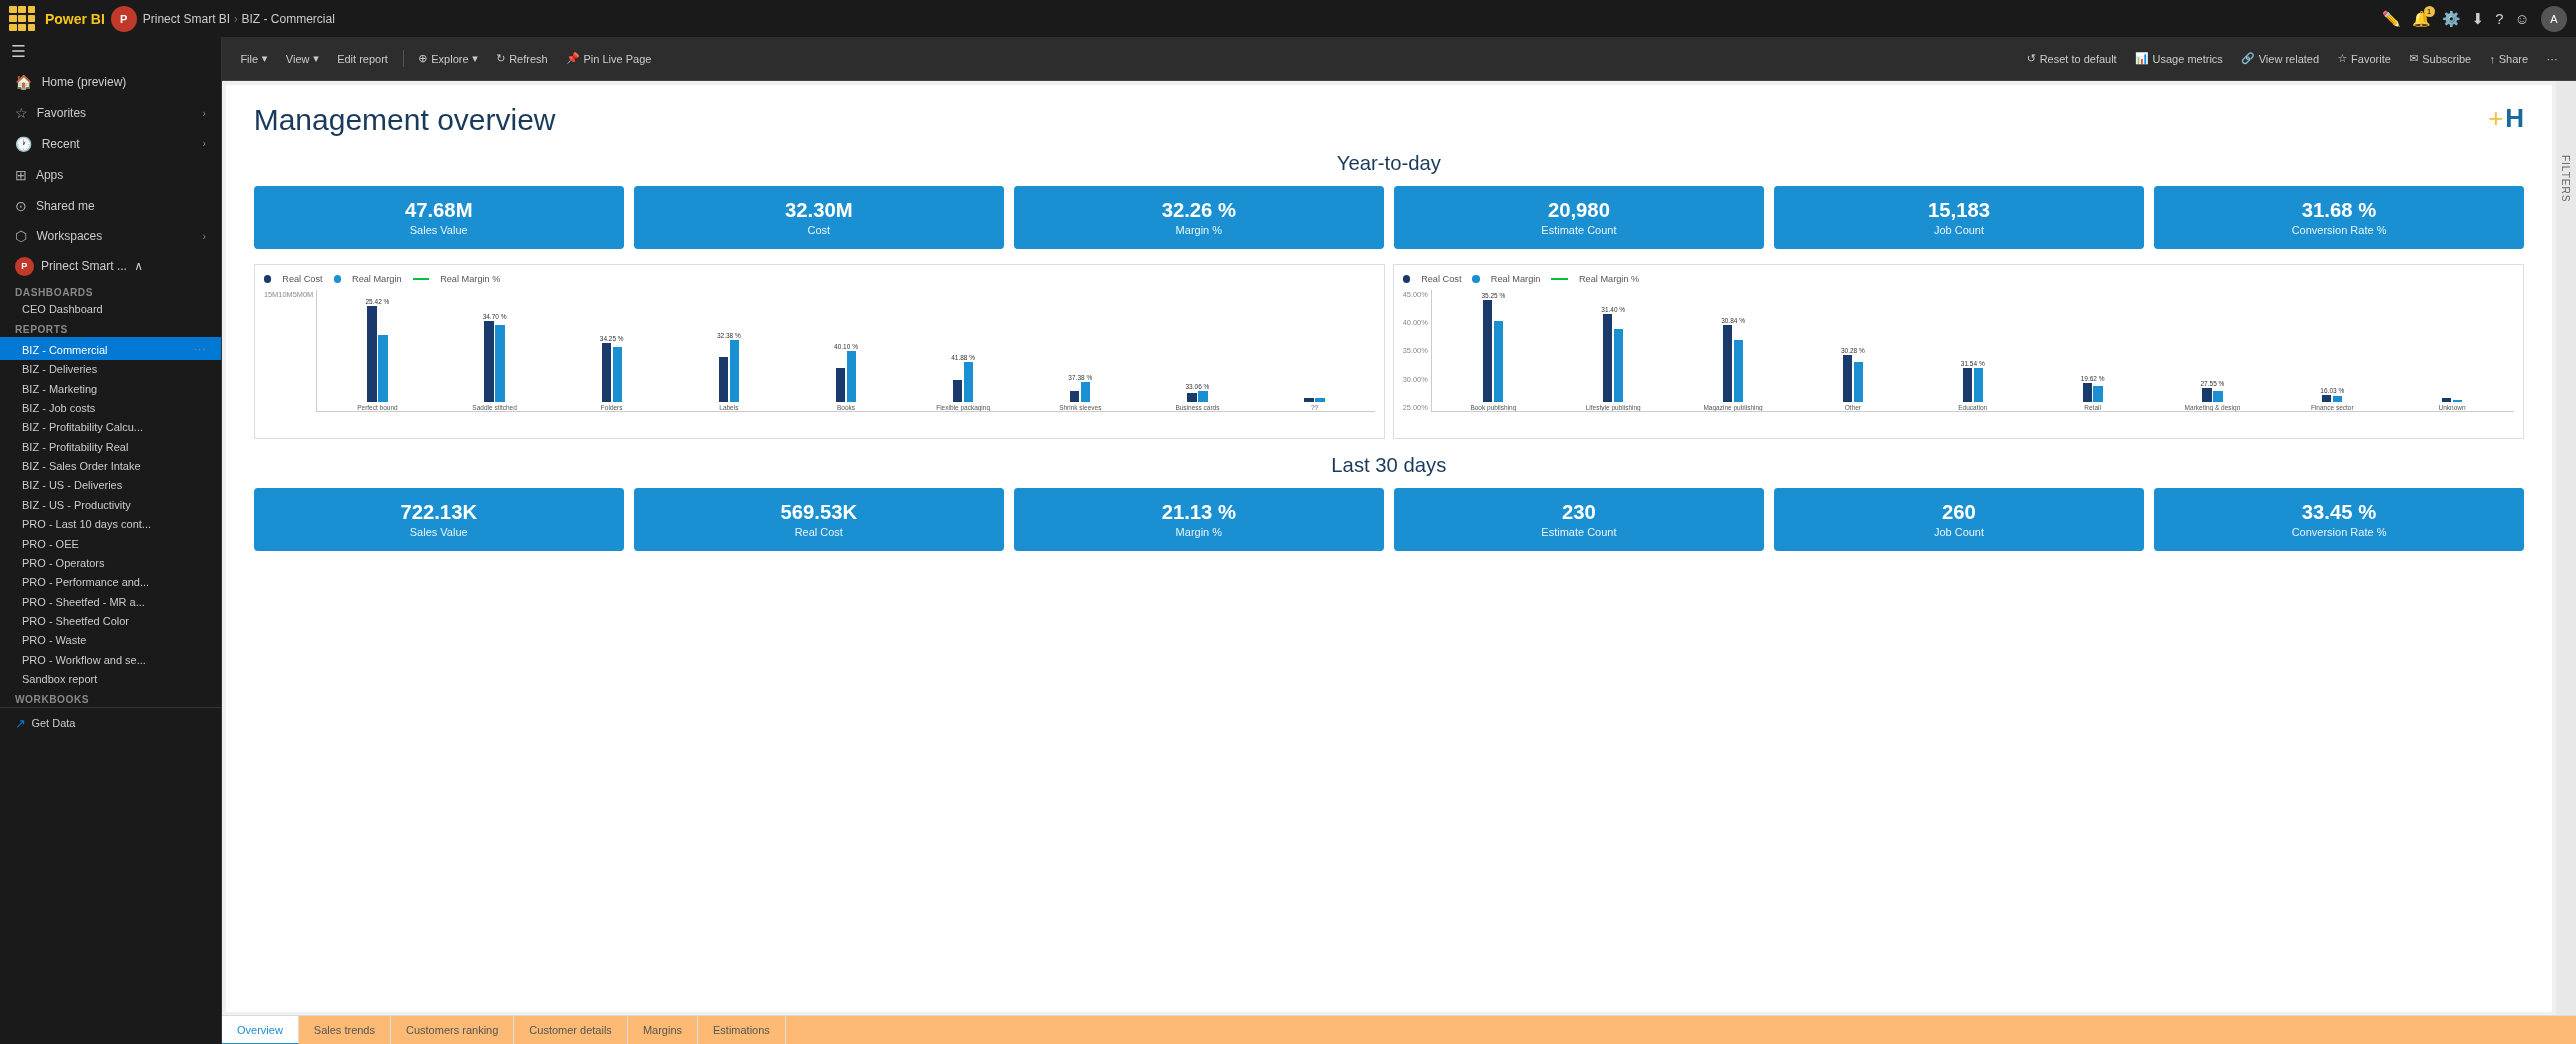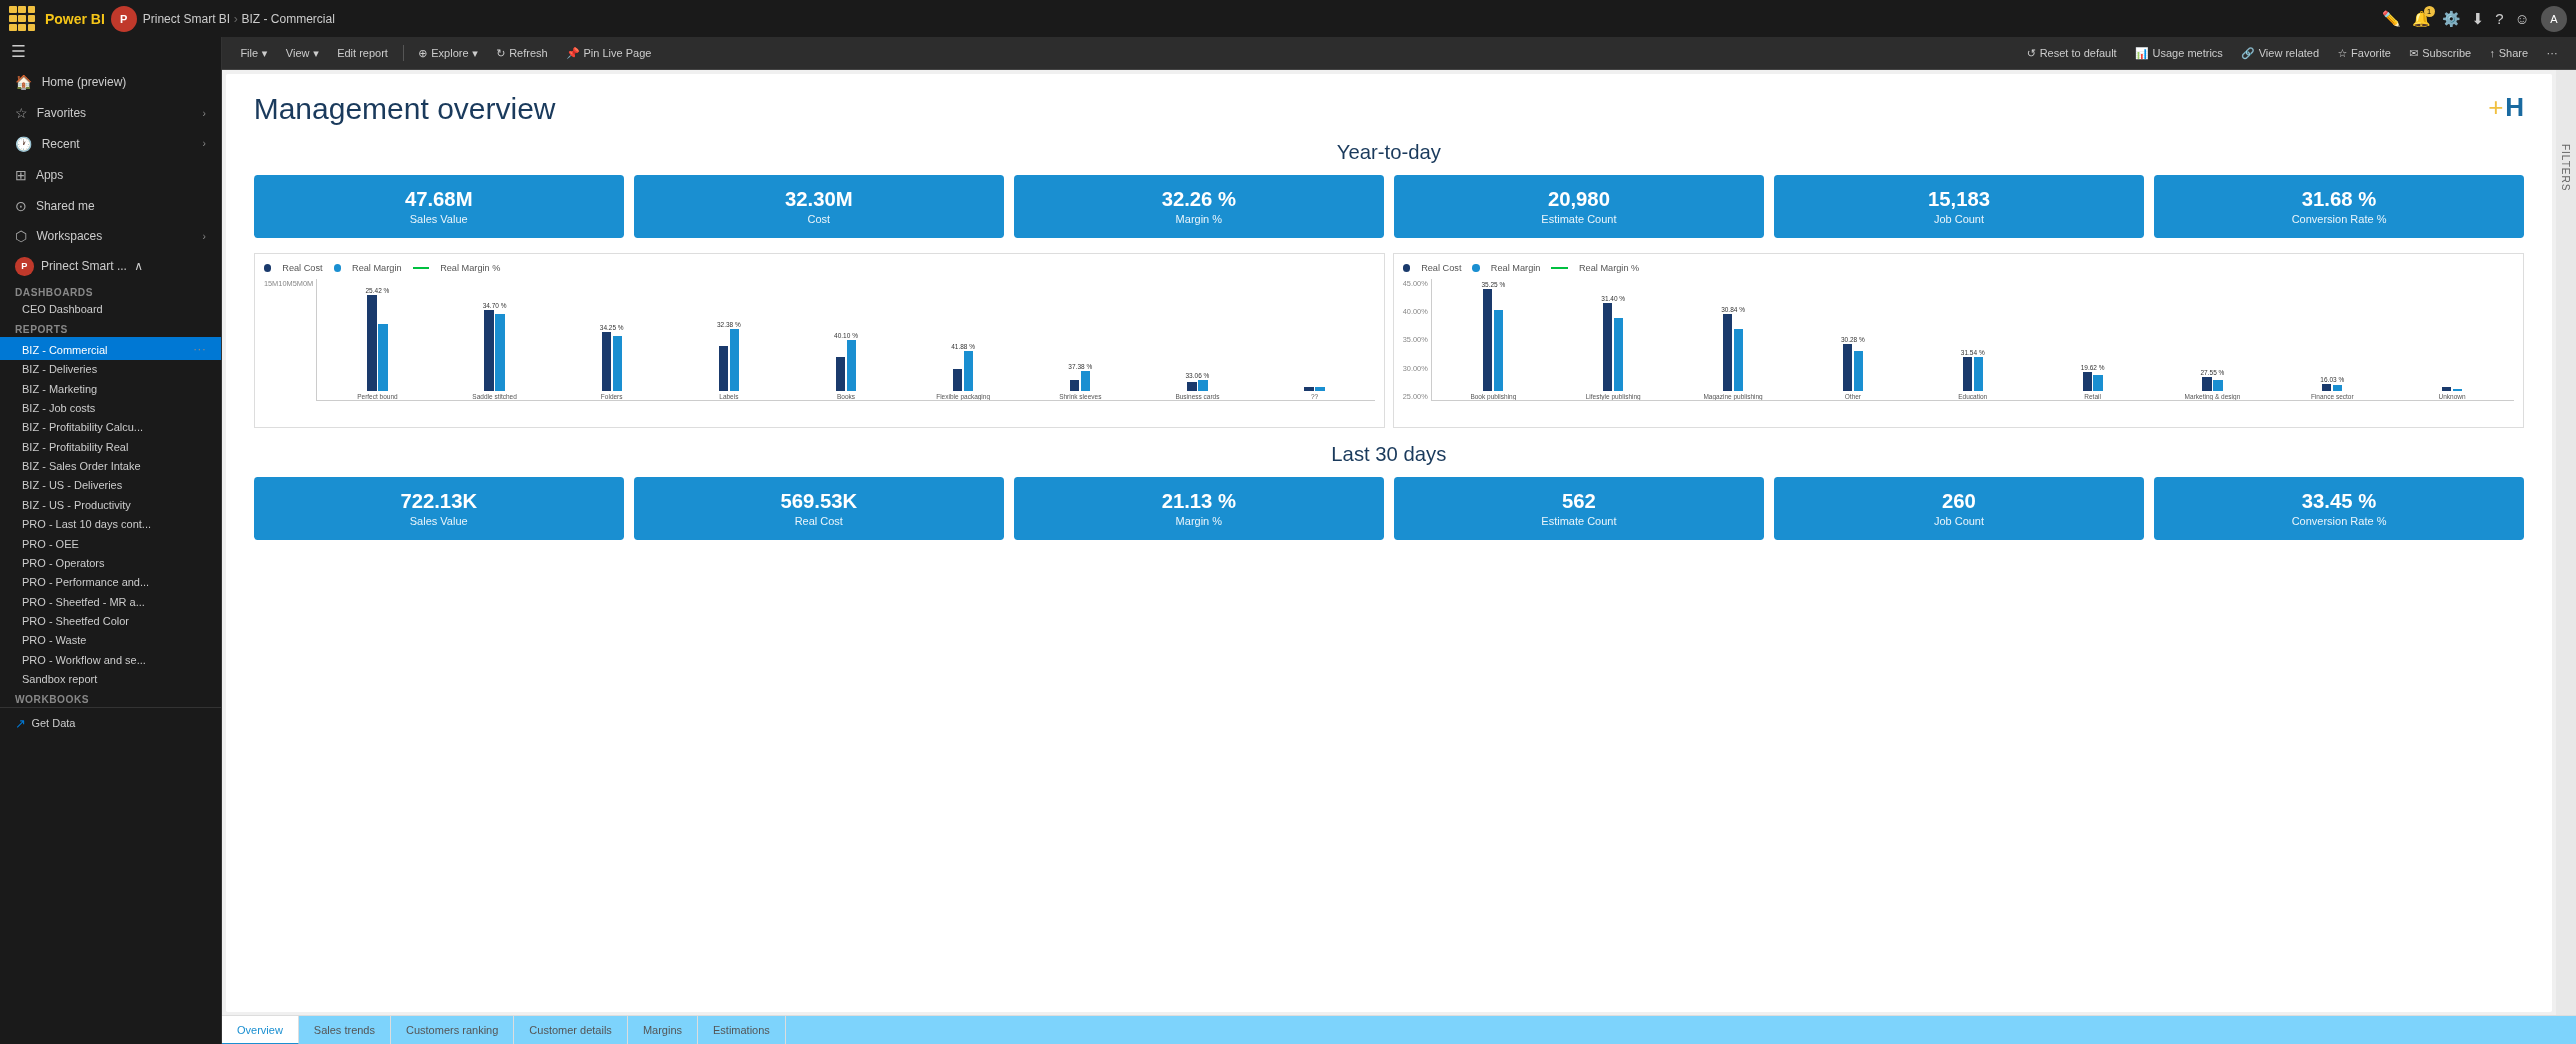--- a/index.html
+++ b/index.html
@@ -32,21 +32,21 @@
     .nav-item .expand-arrow { margin-left: auto; font-size: 10.2px; color: #888; }
     .workspace-header { display: flex; align-items: center; gap: 7.4px; padding: 5.5px 15px; color: #ccc; font-size: 12px; cursor: pointer; }
     .workspace-avatar { width: 18.5px; height: 18.5px; border-radius: 50%; background: #c0392b; color: white; display: flex; align-items: center; justify-content: center; font-size: 9.2px; font-weight: 700; }
 
     .sidebar-section-label { color: #888; font-size: 10.2px; font-weight: 600; padding: 5.5px 15px 1.8px; letter-spacing: 0.5px; }
     .sidebar-item { padding: 3.7px 15px 3.7px 22px; color: #ccc; font-size: 11px; cursor: pointer; white-space: nowrap; overflow: hidden; text-overflow: ellipsis; display: flex; align-items: flex-end; justify-content: space-between; }
     .sidebar-item.active { background: #0078d4; color: white; }
     .sidebar-item .dots { color: #888; font-size: 13px; }
 
     
-    .second-toolbar { height: 33px; background: #2d2d2d; display: flex; align-items: center; padding: 0 11px; gap: 3.7px; flex-shrink: 0; font-size: 11px; color: #ccc; border-bottom: 0.9px solid #444; }
+    .second-toolbar { height: 44px; background: #2d2d2d; display: flex; align-items: center; padding: 0 11px; gap: 3.7px; flex-shrink: 0; font-size: 11px; color: #ccc; border-bottom: 0.9px solid #444; }
     .toolbar-btn { display: flex; align-items: center; gap: 3.7px; padding: 2.8px 7.4px; cursor: pointer; color: #ccc; font-size: 11px; }
     .toolbar-sep { width: 0.9px; height: 16.6px; background: #555; margin: 0 3.7px; }
     .toolbar-right { margin-left: auto; display: flex; align-items: center; gap: 3.7px; }
 
     
     .content-area { flex: 1; display: flex; flex-direction: column; overflow: hidden; background: #f0f0f0; }
     .report-area { flex: 1; overflow-y: auto; background: white; margin: 3.7px; border-radius: 1.8px; padding: 18.5px 28px; position: relative; }
 
     
     .filters-panel { width: 20.3px; background: #e8e8e8; display: flex; align-items: flex-start; justify-content: center; padding-top: 74px; flex-shrink: 0; }
@@ -69,21 +69,21 @@
     .kpi-label { font-size: 11px; opacity: 0.9; display: block; margin-top: 1.8px; }
 
     
     .charts-row { display: flex; gap: 7.4px; margin-bottom: 15px; }
     .chart-container { flex: 1; border: 0.9px solid #ddd; padding: 9.2px; min-height: 166px; position: relative; }
     .chart-legend { display: flex; gap: 11px; font-size: 9.2px; color: #555; margin-bottom: 5.5px; align-items: center; }
     .legend-dot { width: 7.4px; height: 7.4px; border-radius: 50%; display: inline-block; }
     .legend-line { width: 16.6px; height: 1.8px; display: inline-block; }
 
     
-    .bottom-tabs { display: flex; background: #7dd3fc; border-top: 0.9px solid #ddd; flex-shrink: 0; }
+    .bottom-tabs { display: flex; background: #fdba74; border-top: 0.9px solid #ddd; flex-shrink: 0; }
     .bottom-tab { padding: 7.4px 15px; font-size: 11px; color: #555; cursor: pointer; border-right: 0.9px solid #ddd; }
     .bottom-tab.active { background: white; color: #1a8fd1; border-bottom: 1.8px solid #1a8fd1; }
 
     .get-data { display: flex; align-items: center; gap: 5.5px; padding: 7.4px 15px; color: #ccc; font-size: 11px; cursor: pointer; border-top: 0.9px solid #333; }
     .get-data-icon { color: #0078d4; font-size: 13px; }
 
     .chevron-icon { font-size: 9.2px; }
   </style>
 </head>
 <body>
@@ -525,21 +525,21 @@
     </div>
             <div class="kpi-card">
       <span class="kpi-value">569.53K</span>
       <span class="kpi-label">Real Cost</span>
     </div>
             <div class="kpi-card">
       <span class="kpi-value">21.13 %</span>
       <span class="kpi-label">Margin %</span>
     </div>
             <div class="kpi-card">
-      <span class="kpi-value">562</span>
+      <span class="kpi-value">230</span>
       <span class="kpi-label">Estimate Count</span>
     </div>
             <div class="kpi-card">
       <span class="kpi-value">260</span>
       <span class="kpi-label">Job Count</span>
     </div>
             <div class="kpi-card">
       <span class="kpi-value">33.45 %</span>
       <span class="kpi-label">Conversion Rate %</span>
     </div>

